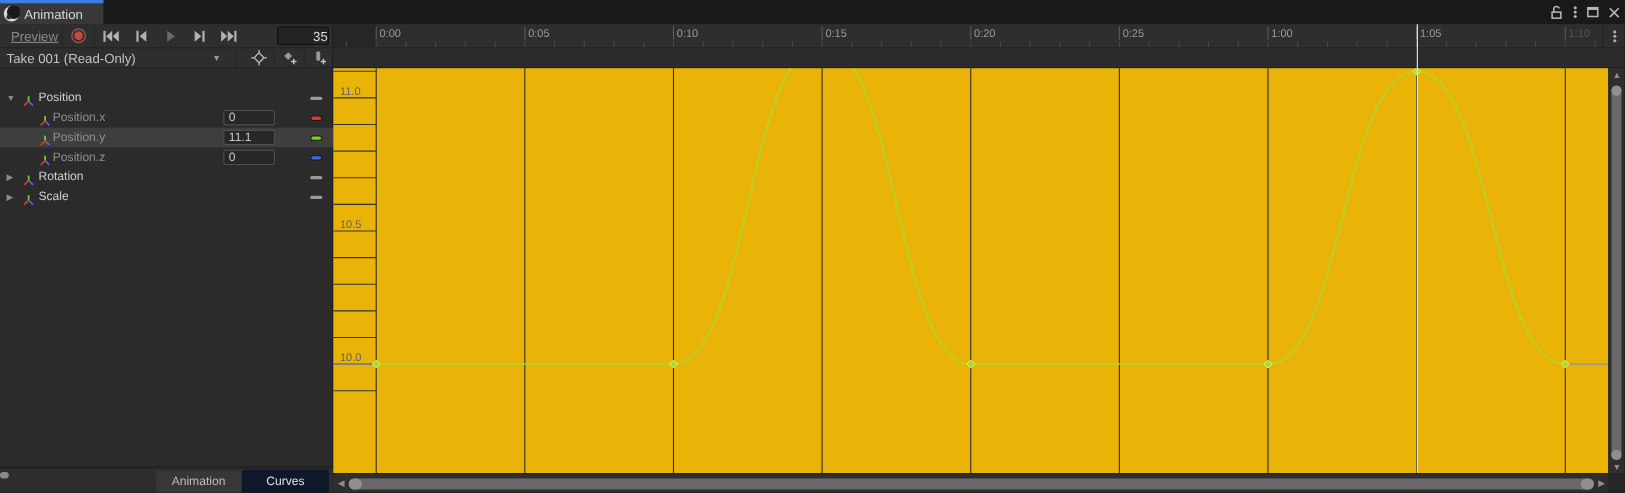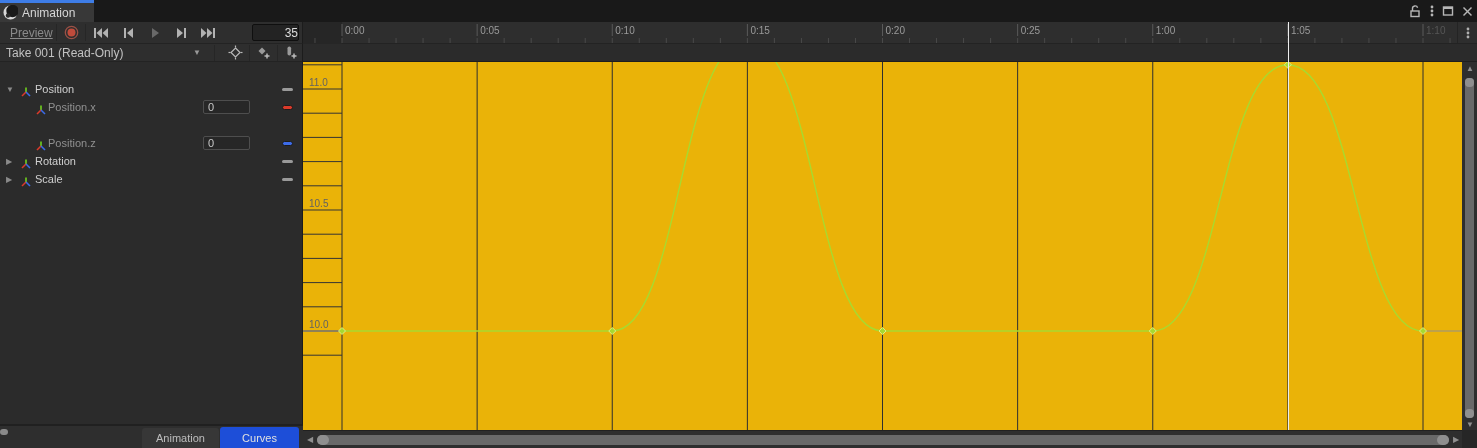--- a/index.html
+++ b/index.html
@@ -59,21 +59,21 @@
   .hscroll{left:303px;top:430px;width:1159px;height:18px;background:#2E2E2E;border-top:1px solid #202020;}
   .hthumb{top:4px;height:10px;background:#696969;border-radius:5px;}
   .hcap{top:4px;width:12px;height:10px;background:#8F8F8F;border-radius:5px;}
   .sarrow{color:#8F8F8F;font-size:8px;line-height:8px;position:absolute;}
   .corner{left:1462px;top:430px;width:15px;height:18px;background:#262626;}
 
   
   .bottombar{left:0;top:425px;width:303px;height:23px;background:#2E2E2E;border-top:1px solid #202020;}
   .btab{position:absolute;bottom:0;height:20px;border-radius:3px 3px 0 0;display:flex;align-items:center;justify-content:center;font-size:11px;}
   .btab.inactive{background:#373737;color:#BDBDBD;}
-  .btab.active{background:#1d4ed8;color:#E0E0E0;text-align:center;}
+  .btab.active{background:#0f172a;color:#E0E0E0;text-align:center;}
   .nub{left:0;top:3px;width:8px;height:6px;background:#8A8A8A;border-radius:3px;}
 
   svg{display:block;}
   text{font-family:"Liberation Sans",sans-serif;}
 </style>
 </head>
 <body>
 
 <div class="win">
 
@@ -279,20 +279,32 @@
           <svg class="picon" style="top:3px" width="12" height="12" viewBox="0 0 12 12">
             <line x1="6" y1="6" x2="6" y2="1.5" stroke="#71D41E" stroke-width="1.6"></line>
             <line x1="6" y1="6" x2="2" y2="10" stroke="#DB3A2A" stroke-width="1.6"></line>
             <line x1="6" y1="6" x2="10" y2="10" stroke="#3C6BE8" stroke-width="1.6"></line>
           </svg>
         </span>
         <span class="plabel child" style="left:48px">Position.x</span>
         <input class="pval" value="0" style="">
         <span class="pill" style="width:11px;height:5px;background:#DB3A2A;top:7px;border:1px solid #1c1c1c"></span>
       </div>
+      <div class="prow sel" style="top: 54px;">
+        <span style="position:absolute;left:35px;top:3px">
+          <svg class="picon" style="top:3px" width="12" height="12" viewBox="0 0 12 12">
+            <line x1="6" y1="6" x2="6" y2="1.5" stroke="#71D41E" stroke-width="1.6"></line>
+            <line x1="6" y1="6" x2="2" y2="10" stroke="#DB3A2A" stroke-width="1.6"></line>
+            <line x1="6" y1="6" x2="10" y2="10" stroke="#3C6BE8" stroke-width="1.6"></line>
+          </svg>
+        </span>
+        <span class="plabel child" style="left:48px">Position.y</span>
+        <input class="pval" value="11.1" style="">
+        <span class="pill" style="width:11px;height:5px;background:#71D41E;top:7px;border:1px solid #1c1c1c"></span>
+      </div>
       <div class="prow" style="top: 72px;">
         <span style="position:absolute;left:35px;top:3px">
           <svg class="picon" style="top:3px" width="12" height="12" viewBox="0 0 12 12">
             <line x1="6" y1="6" x2="6" y2="1.5" stroke="#71D41E" stroke-width="1.6"></line>
             <line x1="6" y1="6" x2="2" y2="10" stroke="#DB3A2A" stroke-width="1.6"></line>
             <line x1="6" y1="6" x2="10" y2="10" stroke="#3C6BE8" stroke-width="1.6"></line>
           </svg>
         </span>
         <span class="plabel child" style="left:48px">Position.z</span>
         <input class="pval" value="0" style="">

